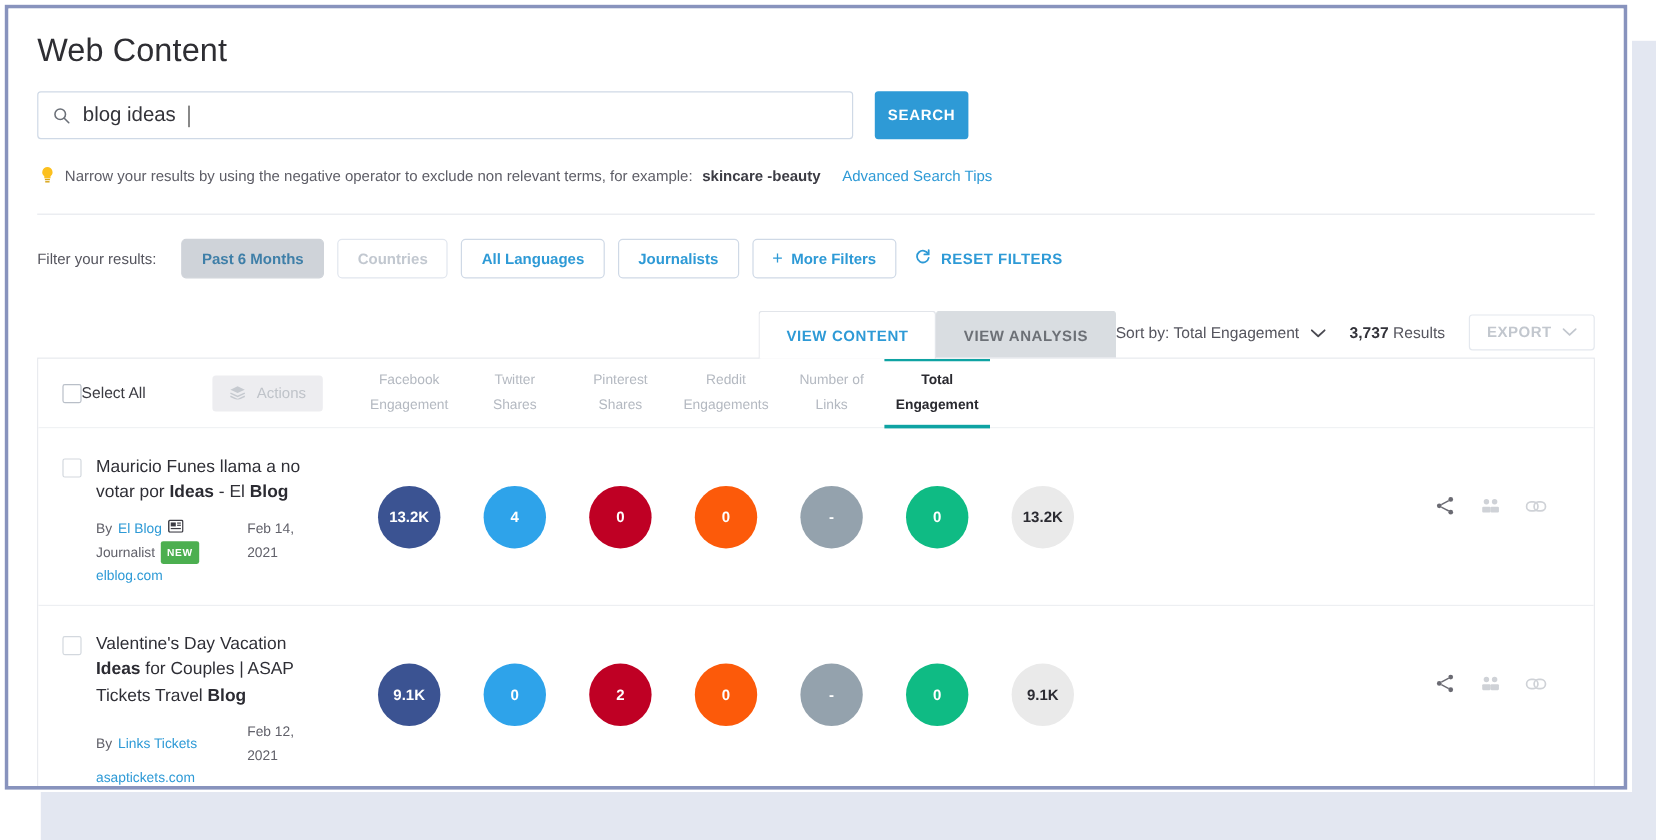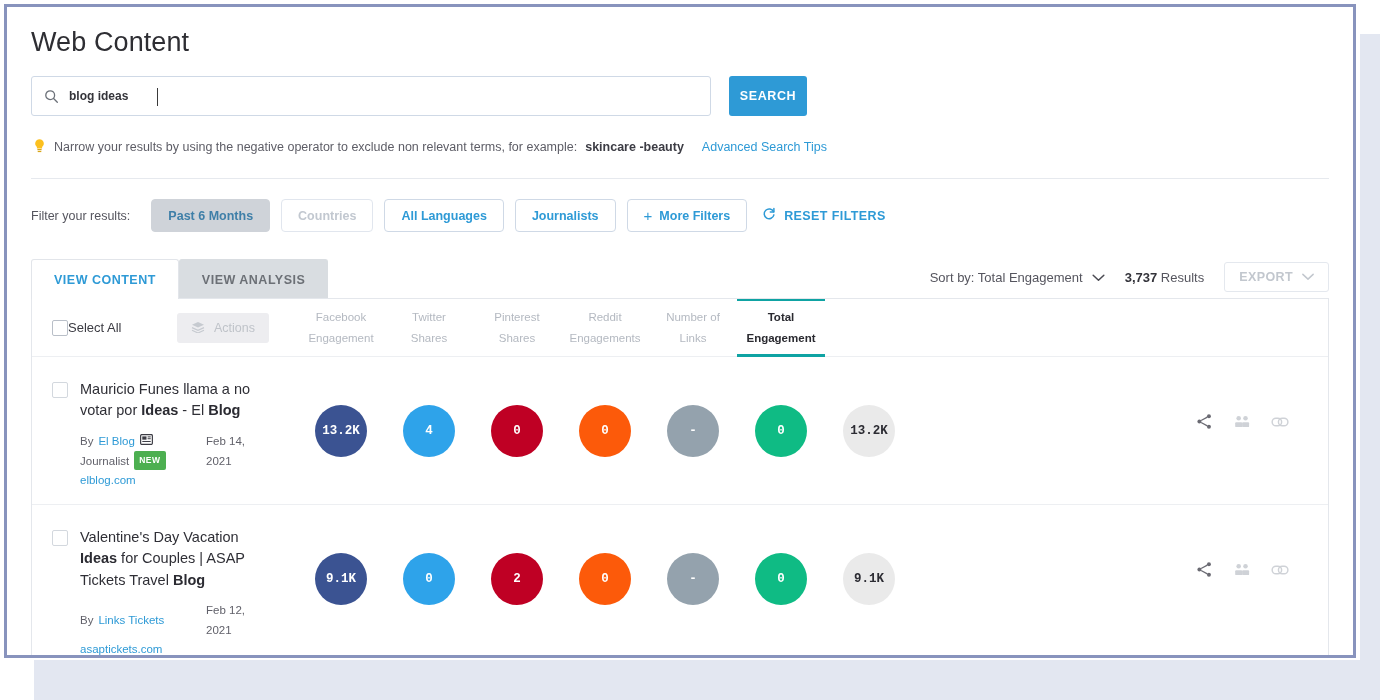--- a/index.html
+++ b/index.html
@@ -37,24 +37,24 @@
     letter-spacing:.1px; margin:0 0 18px 0;
   }
   .search-row { display:flex; align-items:center; gap:18px; }
   .search-box {
     position:relative; width:680px; height:40px;
     border:1px solid #cfd9e6; border-radius:3px; background:#fff;
     display:flex; align-items:center;
   }
   .search-box .mag { margin-left:12px; margin-right:10px; display:flex; }
   .search-input {
-    border:0; outline:0; font-size:12px; color:#34343a;
+    border:0; outline:0; font-size:17px; color:#34343a;
     font-family:"Liberation Sans", sans-serif;
     background:transparent; width:600px; height:100%;
-    padding:0; caret-color:#34343a;font-weight:bold;
+    padding:0; caret-color:#34343a;
   }
   .search-caret {
     position:absolute; left:125px; top:11px; width:1px; height:18px; background:#3a3a3a;
   }
   .search-btn {
     width:78px; height:40px; background:#2e9ad6; border:0; border-radius:3px;
     color:#fff; font-size:12.5px; font-weight:700; letter-spacing:.6px;
     font-family:"Liberation Sans", sans-serif; cursor:pointer;
   }
   .hint-row {
@@ -80,21 +80,21 @@
   .pill.disabled { color:#c2c8d0; border-color:#e1e6ee; cursor:default; }
   .pill .plus { font-size:15px; font-weight:400; margin-right:7px; color:#2e9ad6; }
   .reset-btn {
     display:inline-flex; align-items:center; gap:8px; border:0; background:transparent;
     color:#2e9ad6; font-size:12.5px; font-weight:700; letter-spacing:.4px; cursor:pointer;
     font-family:"Liberation Sans", sans-serif; padding:0 4px;
   }
 
   
   .tabs-row {
-    display:flex; align-items:flex-end; justify-content:space-between;
+    display:flex; align-items:flex-end; justify-content:flex-end;
     padding:0 24px; margin-top:27px; position:relative;
   }
   .tabs { display:flex; align-items:flex-end; }
   .tab {
     height:40px; padding:0 22px; display:flex; align-items:center; justify-content:center;
     font-size:12.5px; font-weight:700; letter-spacing:.5px; cursor:pointer;
     border:1px solid #e2e5ea; border-bottom:0;
     border-radius:3px 3px 0 0;
   }
   .tab.active { background:#fff; color:#2e9ad6; position:relative; z-index:3; }
@@ -165,21 +165,21 @@
   .res-meta a { color:#2e9ad6; text-decoration:none; }
   .meta-left { display:inline-flex; flex-wrap:wrap; align-items:center; gap:0 5px; width:120px; }
   .meta-date { font-size:11.5px; color:#61616a; line-height:1.75; width:62px; }
   .badge-new {
     display:inline-block; background:#4caf50; color:#fff; font-size:8.5px; font-weight:700;
     letter-spacing:.5px; padding:2px 5px; border-radius:2px; vertical-align:1px;
   }
   .res-domain { font-size:11.5px; color:#2e9ad6; text-decoration:none; display:block; margin-top:3px; }
   .jicon { display:inline-block; vertical-align:-2px; }
 
-  .metrics { display:flex; align-items:center; padding-top:48px;font-family:Liberation Mono, monospace; }
+  .metrics { display:flex; align-items:center; padding-top:48px; }
   .metric-cell { width:88px; display:flex; justify-content:center; }
   .bubble {
     width:52px; height:52px; border-radius:50%;
     display:flex; align-items:center; justify-content:center;
     font-size:12.5px; font-weight:700; color:#fff;
   }
   .bubble.gray-chip { background:#eaeaea; color:#2c2c33; }
   .row-actions {
     flex:1; display:flex; justify-content:flex-end; align-items:center;
     gap:20px; padding-top:56px; padding-right:38px;

